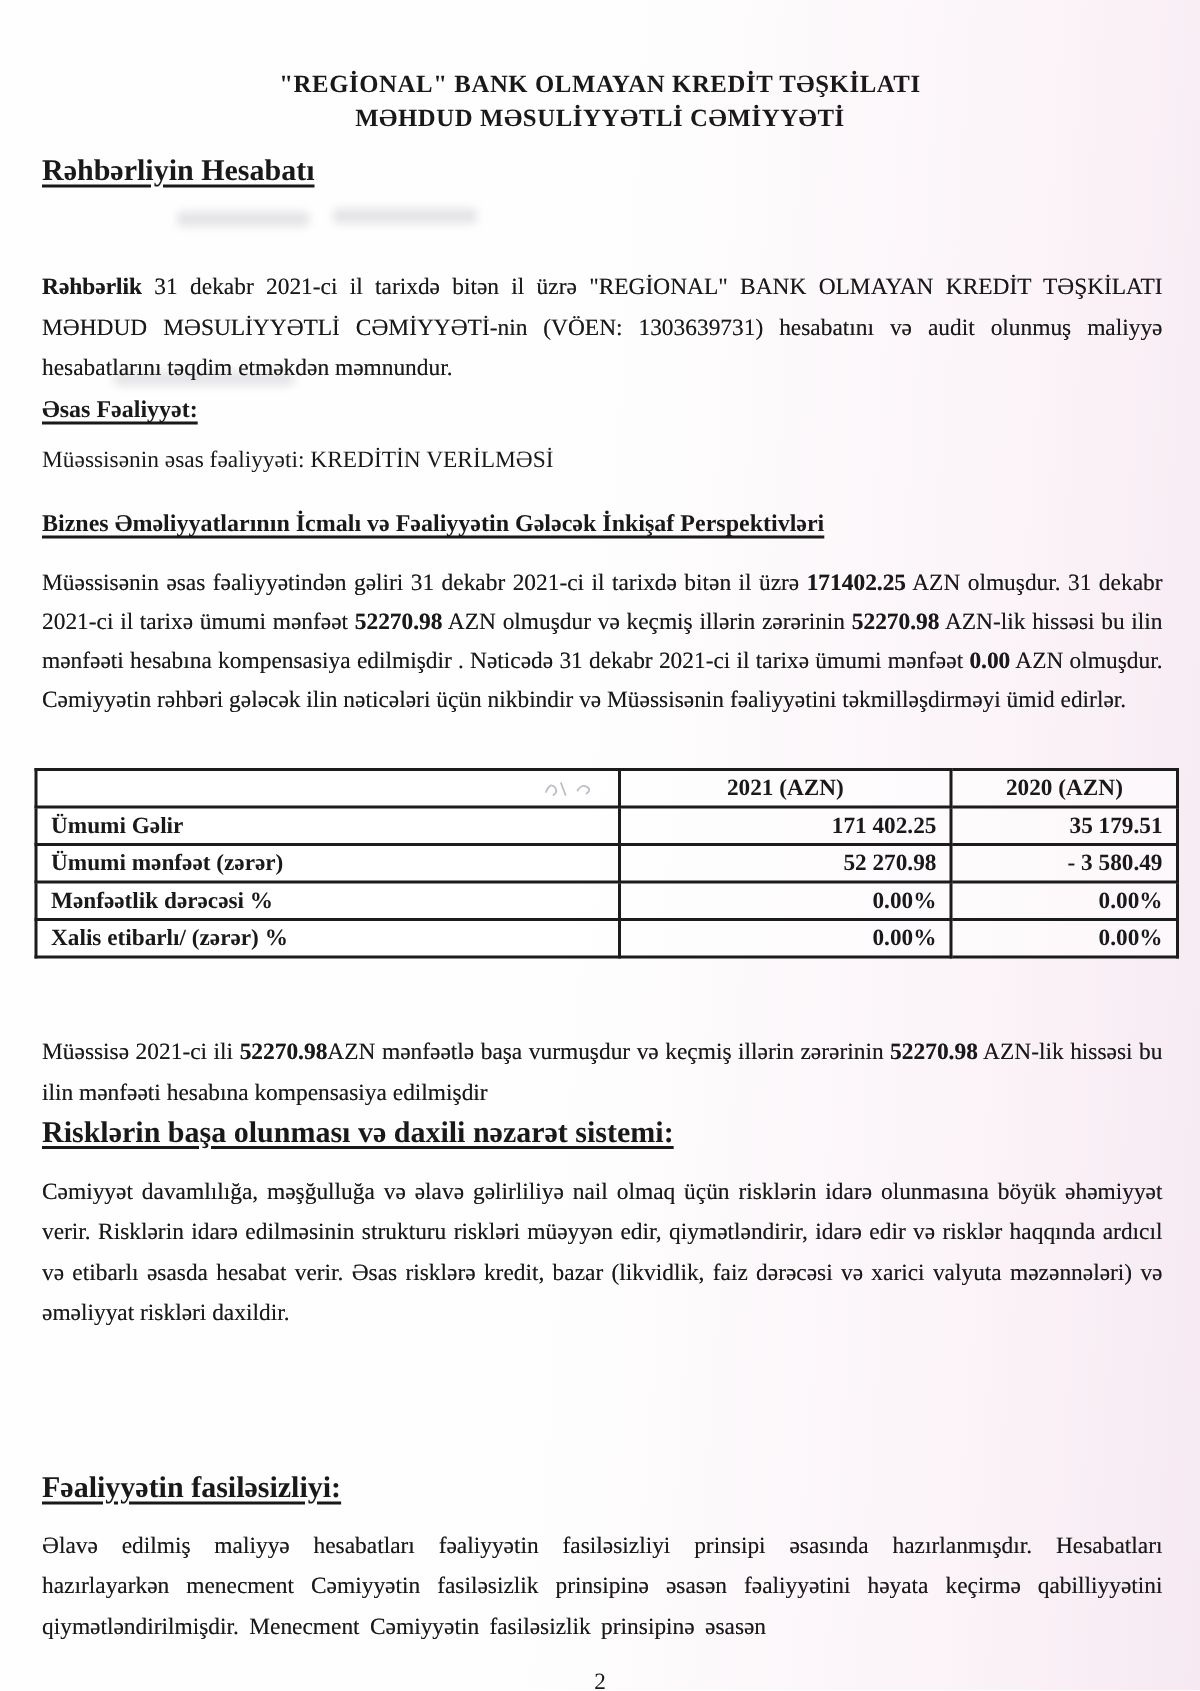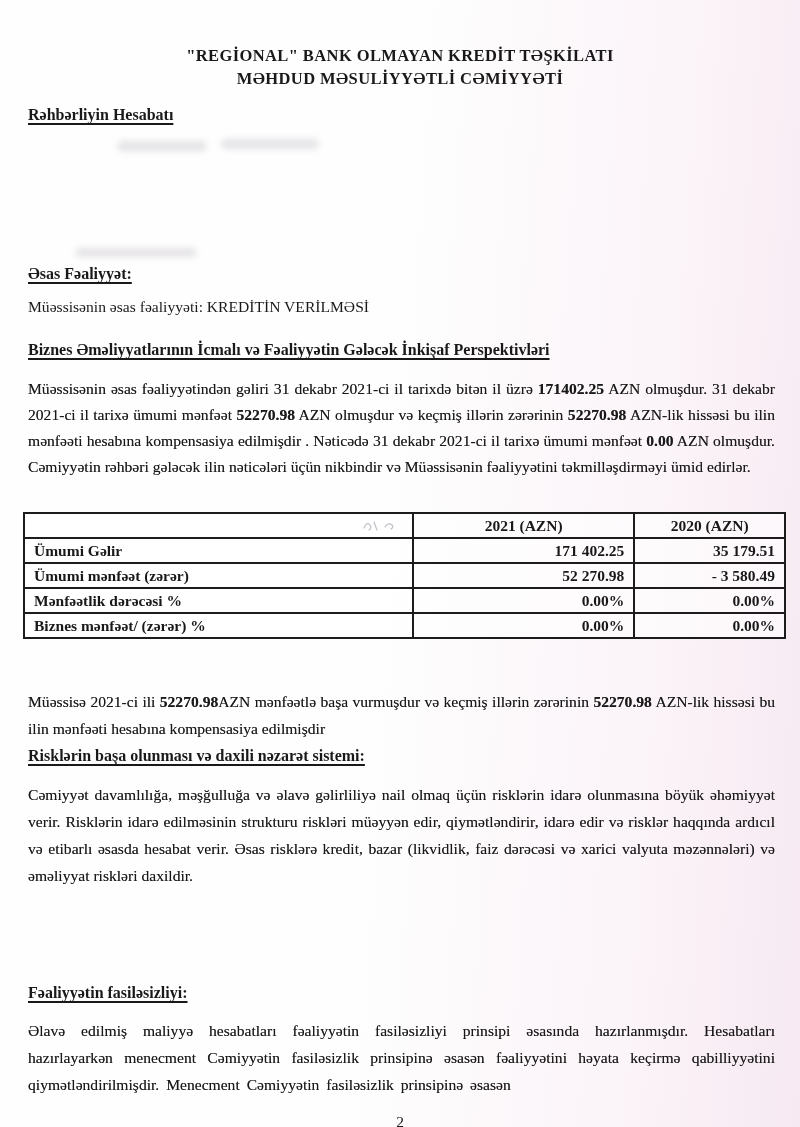--- a/index.html
+++ b/index.html
@@ -20,21 +20,21 @@
   .doc-title {
     left: 0; width: 800px;
     text-align: center;
     font-weight: bold;
     font-size: 16.5px;
     line-height: 23px;
     letter-spacing: 0.4px;
   }
   .heading {
     font-weight: bold;
-    font-size: 16px;
+    font-size: 20px;
     line-height: 21px;
     text-decoration: underline;
     text-underline-offset: 3px;
     text-decoration-thickness: 1.5px;
   }
   .body-text {
     font-size: 15.6px;
     line-height: 27px;
     text-align: justify;
     text-shadow: 0 0 0.4px rgba(20,20,20,0.55);
@@ -95,20 +95,21 @@
     <div>"REGİONAL" BANK OLMAYAN KREDİT TƏŞKİLATI</div>
     <div>MƏHDUD MƏSULİYYƏTLİ CƏMİYYƏTİ</div>
   </div>
 
   <div class="abs heading" style="top:104px;">Rəhbərliyin Hesabatı</div>
 
   <div class="ghost" style="left:118px; top:141px; width:88px; height:10px;"></div>
   <div class="ghost" style="left:222px; top:139px; width:96px; height:10px;"></div>
   <div class="ghost" style="left:76px; top:248px; width:120px; height:9px;"></div>
 
+  <p class="abs body-text" style="top:178px;"><span class="b">Rəhbərlik</span><span> 31 dekabr 2021-ci il tarixdə bitən il üzrə "REGİONAL" BANK OLMAYAN KREDİT TƏŞKİLATI MƏHDUD MƏSULİYYƏTLİ CƏMİYYƏTİ-nin (VÖEN: 1303639731) hesabatını və audit olunmuş maliyyə hesabatlarını təqdim etməkdən məmnundur.</span></p>
 
   <div class="abs heading" style="top:263px; font-size:16px;">Əsas Fəaliyyət:</div>
   <div class="abs plain-line" style="top:296px;">Müəssisənin əsas fəaliyyəti: KREDİTİN VERİLMƏSİ</div>
 
   <div class="abs heading" style="top:339px; font-size:16px;">Biznes Əməliyyatlarının İcmalı və Fəaliyyətin Gələcək İnkişaf Perspektivləri</div>
   <p class="abs body-text tight" style="top:376px;"><span>Müəssisənin əsas fəaliyyətindən gəliri 31 dekabr 2021-ci il tarixdə bitən il üzrə </span><span class="b">171402.25</span><span> AZN olmuşdur. 31 dekabr 2021-ci il tarixə ümumi mənfəət </span><span class="b">52270.98</span><span> AZN  olmuşdur və keçmiş illərin zərərinin </span><span class="b">52270.98</span><span> AZN-lik hissəsi bu ilin mənfəəti hesabına kompensasiya edilmişdir . Nəticədə 31 dekabr 2021-ci il tarixə ümumi mənfəət </span><span class="b">0.00</span><span> AZN olmuşdur. Cəmiyyətin rəhbəri gələcək ilin nəticələri üçün nikbindir və Müəssisənin fəaliyyətini təkmilləşdirməyi ümid edirlər.</span></p>
 
   <table class="fin">
     <thead>
       <tr>
@@ -131,21 +132,21 @@
         <td class="lab">Ümumi mənfəət (zərər)</td>
         <td class="num">52 270.98</td>
         <td class="num">- 3 580.49</td>
       </tr>
       <tr>
         <td class="lab">Mənfəətlik dərəcəsi %</td>
         <td class="num">0.00%</td>
         <td class="num">0.00%</td>
       </tr>
       <tr>
-        <td class="lab">Biznes mənfəət/ (zərər) %</td>
+        <td class="lab">Xalis etibarlı/ (zərər) %</td>
         <td class="num">0.00%</td>
         <td class="num">0.00%</td>
       </tr>
     </tbody>
   </table>
 
   <p class="abs body-text" style="top:688px;"><span>Müəssisə 2021-ci ili  </span><span class="b">52270.98</span><span>AZN mənfəətlə başa vurmuşdur və keçmiş illərin zərərinin </span><span class="b">52270.98</span><span> AZN-lik hissəsi bu ilin mənfəəti hesabına kompensasiya edilmişdir</span></p>
 
   <div class="abs heading" style="top:745px;">Risklərin başa olunması və daxili nəzarət sistemi:</div>
   <p class="abs body-text" style="top:781px;">Cəmiyyət davamlılığa, məşğulluğa və əlavə gəlirliliyə nail olmaq üçün risklərin idarə olunmasına böyük əhəmiyyət verir.  Risklərin idarə edilməsinin strukturu riskləri müəyyən edir, qiymətləndirir, idarə edir və risklər haqqında ardıcıl və etibarlı əsasda hesabat verir.  Əsas risklərə kredit, bazar (likvidlik, faiz dərəcəsi və xarici valyuta məzənnələri) və əməliyyat riskləri daxildir.</p>

